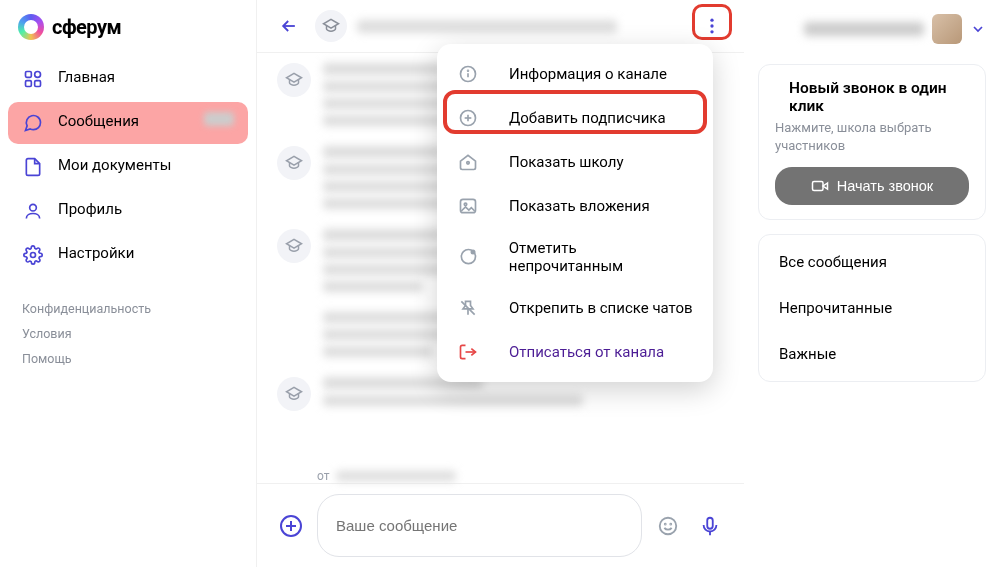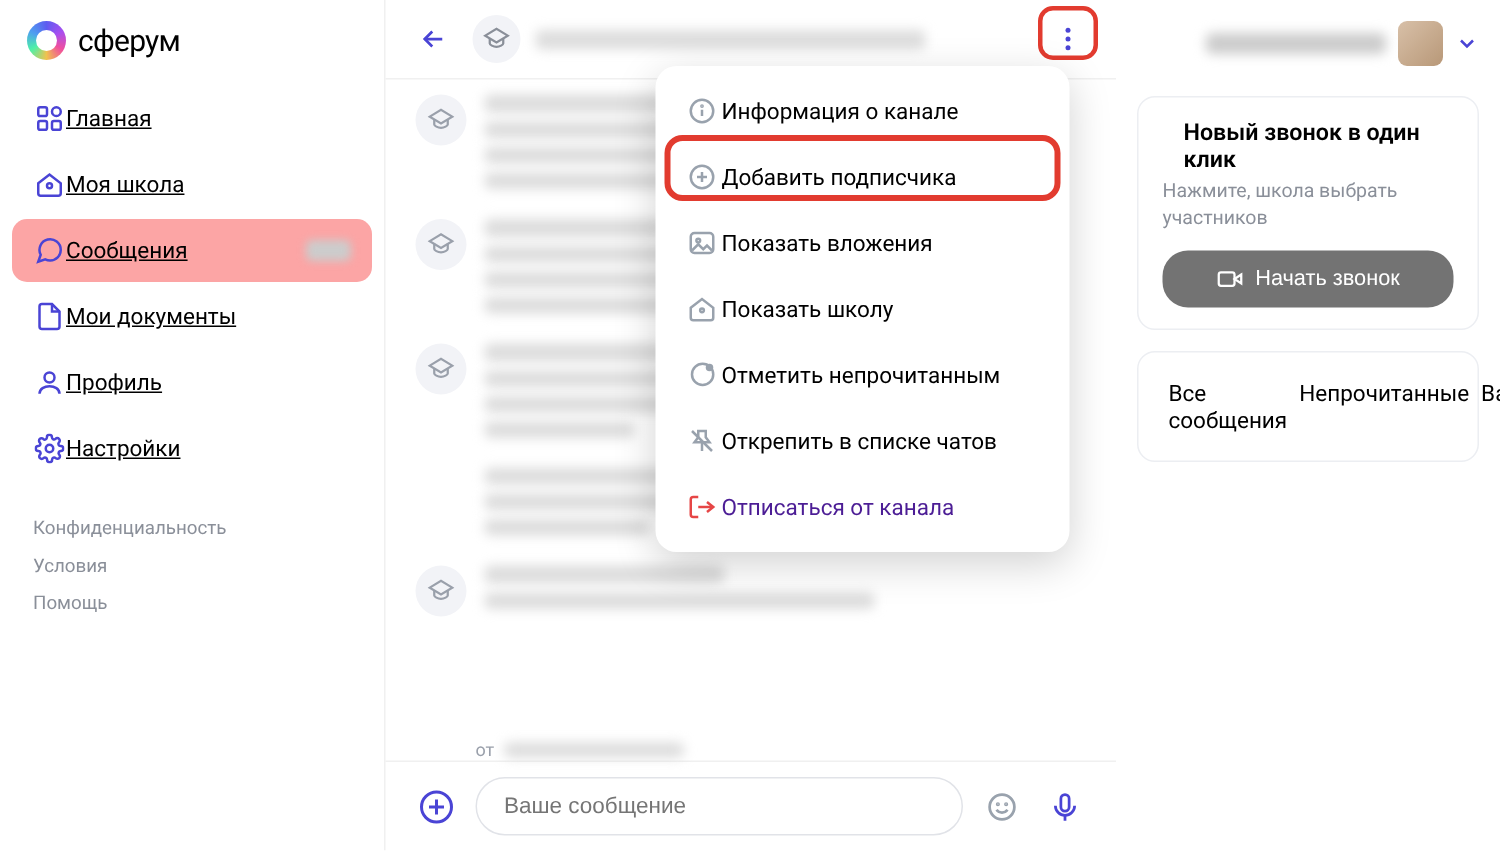--- a/index.html
+++ b/index.html
@@ -10,61 +10,61 @@
     height: 567px;
     overflow: hidden;
     color: #000;
   }
   .app { display: flex; height: 100%; }
   
   .sidebar { width: 256px; padding: 14px 8px; display:flex; flex-direction:column; }
   .logo-row { display: flex; align-items: center; gap:8px; padding: 0 10px 18px 10px; }
   .logo-circle { width:26px; height:26px; border-radius:50%; background: conic-gradient(#5e5cf0,#a84ef0,#f04e9e,#f0c24e,#4ef0a8,#4e9ef0,#5e5cf0); position:relative;}
   .logo-circle::after{content:"";position:absolute;inset:6px;background:#fff;border-radius:50%;}
-  .brand { font-weight:400; font-size:20px; letter-spacing:-0.5px;}
+  .brand { font-weight:700; font-size:20px; letter-spacing:-0.5px;}
   .nav { display:flex; flex-direction:column; gap:2px; }
-  .nav-item { display:flex; align-items:center; padding:10px 14px; border-radius:10px; cursor:pointer; font-size:15px;text-decoration:underline; }
+  .nav-item { display:flex; gap:14px; padding:10px 14px; border-radius:10px; cursor:pointer; font-size:15px; }
   .nav-item.active { background:#fca5a5; }
   .nav-icon { width:22px; height:22px; color:#4a44d5; flex-shrink:0; display:flex; align-items:center; justify-content:center;}
   .nav-badge { margin-left:auto; background:#ccc; border-radius:4px; width:30px; height:14px; filter:blur(3px); }
   .footer-links { margin-top:20px; padding:0 14px; font-size:12.5px; color:#8a8f99; line-height:2; }
   .footer-links span { margin-right:16px; cursor:pointer; }
   
   .main { flex:1; display:flex; flex-direction:column; border-left:1px solid #f0f0f0; position:relative;}
   .chat-header { display:flex; align-items:center; gap:10px; padding:10px 16px; border-bottom:1px solid #f0f0f0;}
   .icon-btn { width:32px; height:32px; border-radius:50%; display:flex; align-items:center; justify-content:center; cursor:pointer; color:#4a44d5; }
   .icon-btn.light { background:#f2f3f7; color:#8a8f99;}
   .blur-line { background:#ddd; border-radius:4px; filter:blur(4px); }
   .chat-body { flex:1; overflow:hidden; padding:10px 20px; position:relative;}
   .msg { display:flex; gap:12px; margin-bottom:20px; }
   .msg-avatar { width:34px; height:34px; border-radius:50%; background:#f2f3f7; display:flex; align-items:center; justify-content:center; color:#9aa0ab; flex-shrink:0;}
   .msg-lines { display:flex; flex-direction:column; gap:6px; }
   .line-blurred { background:#dcdcdc; border-radius:4px; filter:blur(4px); }
   .composer { display:flex; align-items:center; gap:10px; padding:10px 18px; border-top:1px solid #f0f0f0;}
-  .composer-input { flex:1; border:1px solid #e1e3e8; border-radius:22px; padding:10px 18px; font-size:15px; color:#8a8f99; background:#fff;}
+  .composer-input { flex:1; border:1px solid #e1e3e8; border-radius:22px; padding:22px 18px; font-size:15px; color:#8a8f99; background:#fff;}
   .relay { font-size:12px; color:#9aa0ab; padding:4px 22px 0 60px; display:flex; align-items:center; gap:6px;}
   
   .more-highlight { position:absolute; top:4px; right:12px; width:40px; height:36px; border:3px solid #e23b2f; border-radius:10px; pointer-events:none; }
   .dropdown { position:absolute; top:44px; left:180px; width:276px; background:#fff; border-radius:14px; box-shadow:0 8px 28px rgba(0,0,0,0.18); padding:8px 0; z-index:10;}
-  .dd-item { display:flex; align-items:center; gap:2px; padding:11px 20px; font-size:15px; cursor:pointer; color:#000;}
+  .dd-item { display:flex; align-items:center; gap:30px; padding:11px 20px; font-size:15px; cursor:pointer; color:#000;}
   .dd-item.danger { color:#4c1d95;}
   .dd-icon { width:22px; height:22px; color:#99a2ad; display:flex; align-items:center; justify-content:center;}
   .dd-item.danger .dd-icon { color:#e64646;}
   .dd-highlight { position:absolute; top:46px; left:6px; right:6px; height:44px; border:4px solid #e23b2f; border-radius:12px; pointer-events:none;}
   
   .rightcol { width:256px; padding:14px 14px; display:flex; flex-direction:column; gap:14px;}
   .user-row { display:flex; align-items:center; gap:8px; justify-content:flex-end; padding-bottom:6px;}
   .user-blur { width:120px; height:14px; background:#ccc; border-radius:4px; filter:blur(4px);}
   .avatar-sq { width:30px; height:30px; border-radius:6px; background:linear-gradient(135deg,#d8c0a8,#b89878); }
   .chev { color:#4a44d5; }
   .card { border:1px solid #eceef2; border-radius:12px; padding:14px 16px;}
   .card-title { font-weight:600; font-size:15.5px; margin-bottom:4px;margin-left:14px;}
   .card-sub { font-size:13px; color:#8a8f99; line-height:1.4;}
   .call-btn { margin-top:12px; background:#737373; color:#fff; border:none; border-radius:17px; padding:10px; width:100%; font-size:14.5px; display:flex; align-items:center; justify-content:center; gap:8px; cursor:pointer;}
-  .filter-list { display:flex; flex-direction:row;}
+  .filter-list { display:flex; flex-direction:column;}
   .filter-item { padding:14px 4px; font-size:15px; border-bottom:0; cursor:pointer;}
   svg { display:block; }
 </style>
 </head>
 <body>
 
 <div class="app">
 
   <aside class="sidebar">
     <div class="logo-row">
@@ -75,29 +75,20 @@
       <div class="nav-item">
         <span class="nav-icon">
           <svg width="20" height="20" viewBox="0 0 24 24" fill="none" stroke="currentColor" stroke-width="2">
               <rect x="3" y="3" width="7" height="7" rx="1.5"></rect>
               <rect x="14" y="3" width="7" height="7" rx="3.5"></rect>
               <rect x="3" y="14" width="7" height="7" rx="1.5"></rect>
               <rect x="14" y="14" width="7" height="7" rx="1.5"></rect>
             </svg>
         </span>
         <span>Главная</span>
-      </div>
-      <div class="nav-item">
-        <span class="nav-icon">
-          <svg width="20" height="20" viewBox="0 0 24 24" fill="none" stroke="currentColor" stroke-width="2">
-              <path d="M3 11l9-7 9 7v8a2 2 0 0 1-2 2H5a2 2 0 0 1-2-2z"></path>
-              <circle cx="12" cy="13" r="2"></circle>
-            </svg>
-        </span>
-        <span>Моя школа</span>
       </div>
       <div class="nav-item active">
         <span class="nav-icon">
           <svg width="20" height="20" viewBox="0 0 24 24" fill="none" stroke="currentColor" stroke-width="2">
               <path d="M21 11.5a8.38 8.38 0 0 1-8.5 8.5 8.5 8.5 0 0 1-3.9-.95L3 21l1.95-5.6A8.5 8.5 0 1 1 21 11.5z"></path>
             </svg>
         </span>
         <span>Сообщения</span>
         <span class="nav-badge"></span>
       </div>
@@ -245,35 +236,35 @@
               <circle cx="12" cy="12" r="9"></circle>
               <line x1="12" y1="8" x2="12" y2="16"></line>
               <line x1="8" y1="12" x2="16" y2="12"></line>
             </svg>
           </span>
         <span>Добавить подписчика</span>
       </div>
       <div class="dd-item">
         <span class="dd-icon">
             <svg width="20" height="20" viewBox="0 0 24 24" fill="none" stroke="currentColor" stroke-width="2">
+              <path d="M3 11l9-7 9 7v8a2 2 0 0 1-2 2H5a2 2 0 0 1-2-2z"></path>
+              <circle cx="12" cy="13" r="1.5"></circle>
+            </svg>
+          </span>
+        <span>Показать школу</span>
+      </div>
+      <div class="dd-item">
+        <span class="dd-icon">
+            <svg width="20" height="20" viewBox="0 0 24 24" fill="none" stroke="currentColor" stroke-width="2">
               <rect x="3" y="4" width="18" height="16" rx="3"></rect>
               <circle cx="9" cy="10" r="1.5"></circle>
               <path d="M4 18l5-5 4 4 3-3 4 4"></path>
             </svg>
           </span>
         <span>Показать вложения</span>
-      </div>
-      <div class="dd-item">
-        <span class="dd-icon">
-            <svg width="20" height="20" viewBox="0 0 24 24" fill="none" stroke="currentColor" stroke-width="2">
-              <path d="M3 11l9-7 9 7v8a2 2 0 0 1-2 2H5a2 2 0 0 1-2-2z"></path>
-              <circle cx="12" cy="13" r="1.5"></circle>
-            </svg>
-          </span>
-        <span>Показать школу</span>
       </div>
       <div class="dd-item">
         <span class="dd-icon">
             <svg width="20" height="20" viewBox="0 0 24 24" fill="none" stroke="currentColor" stroke-width="2">
               <path d="M21 11.5a8.5 8.5 0 1 1-17 0 8.5 8.5 0 0 1 17 0z"></path>
               <circle cx="18" cy="6" r="3" fill="currentColor" stroke="none"></circle>
             </svg>
           </span>
         <span>Отметить непрочитанным</span>
       </div>

